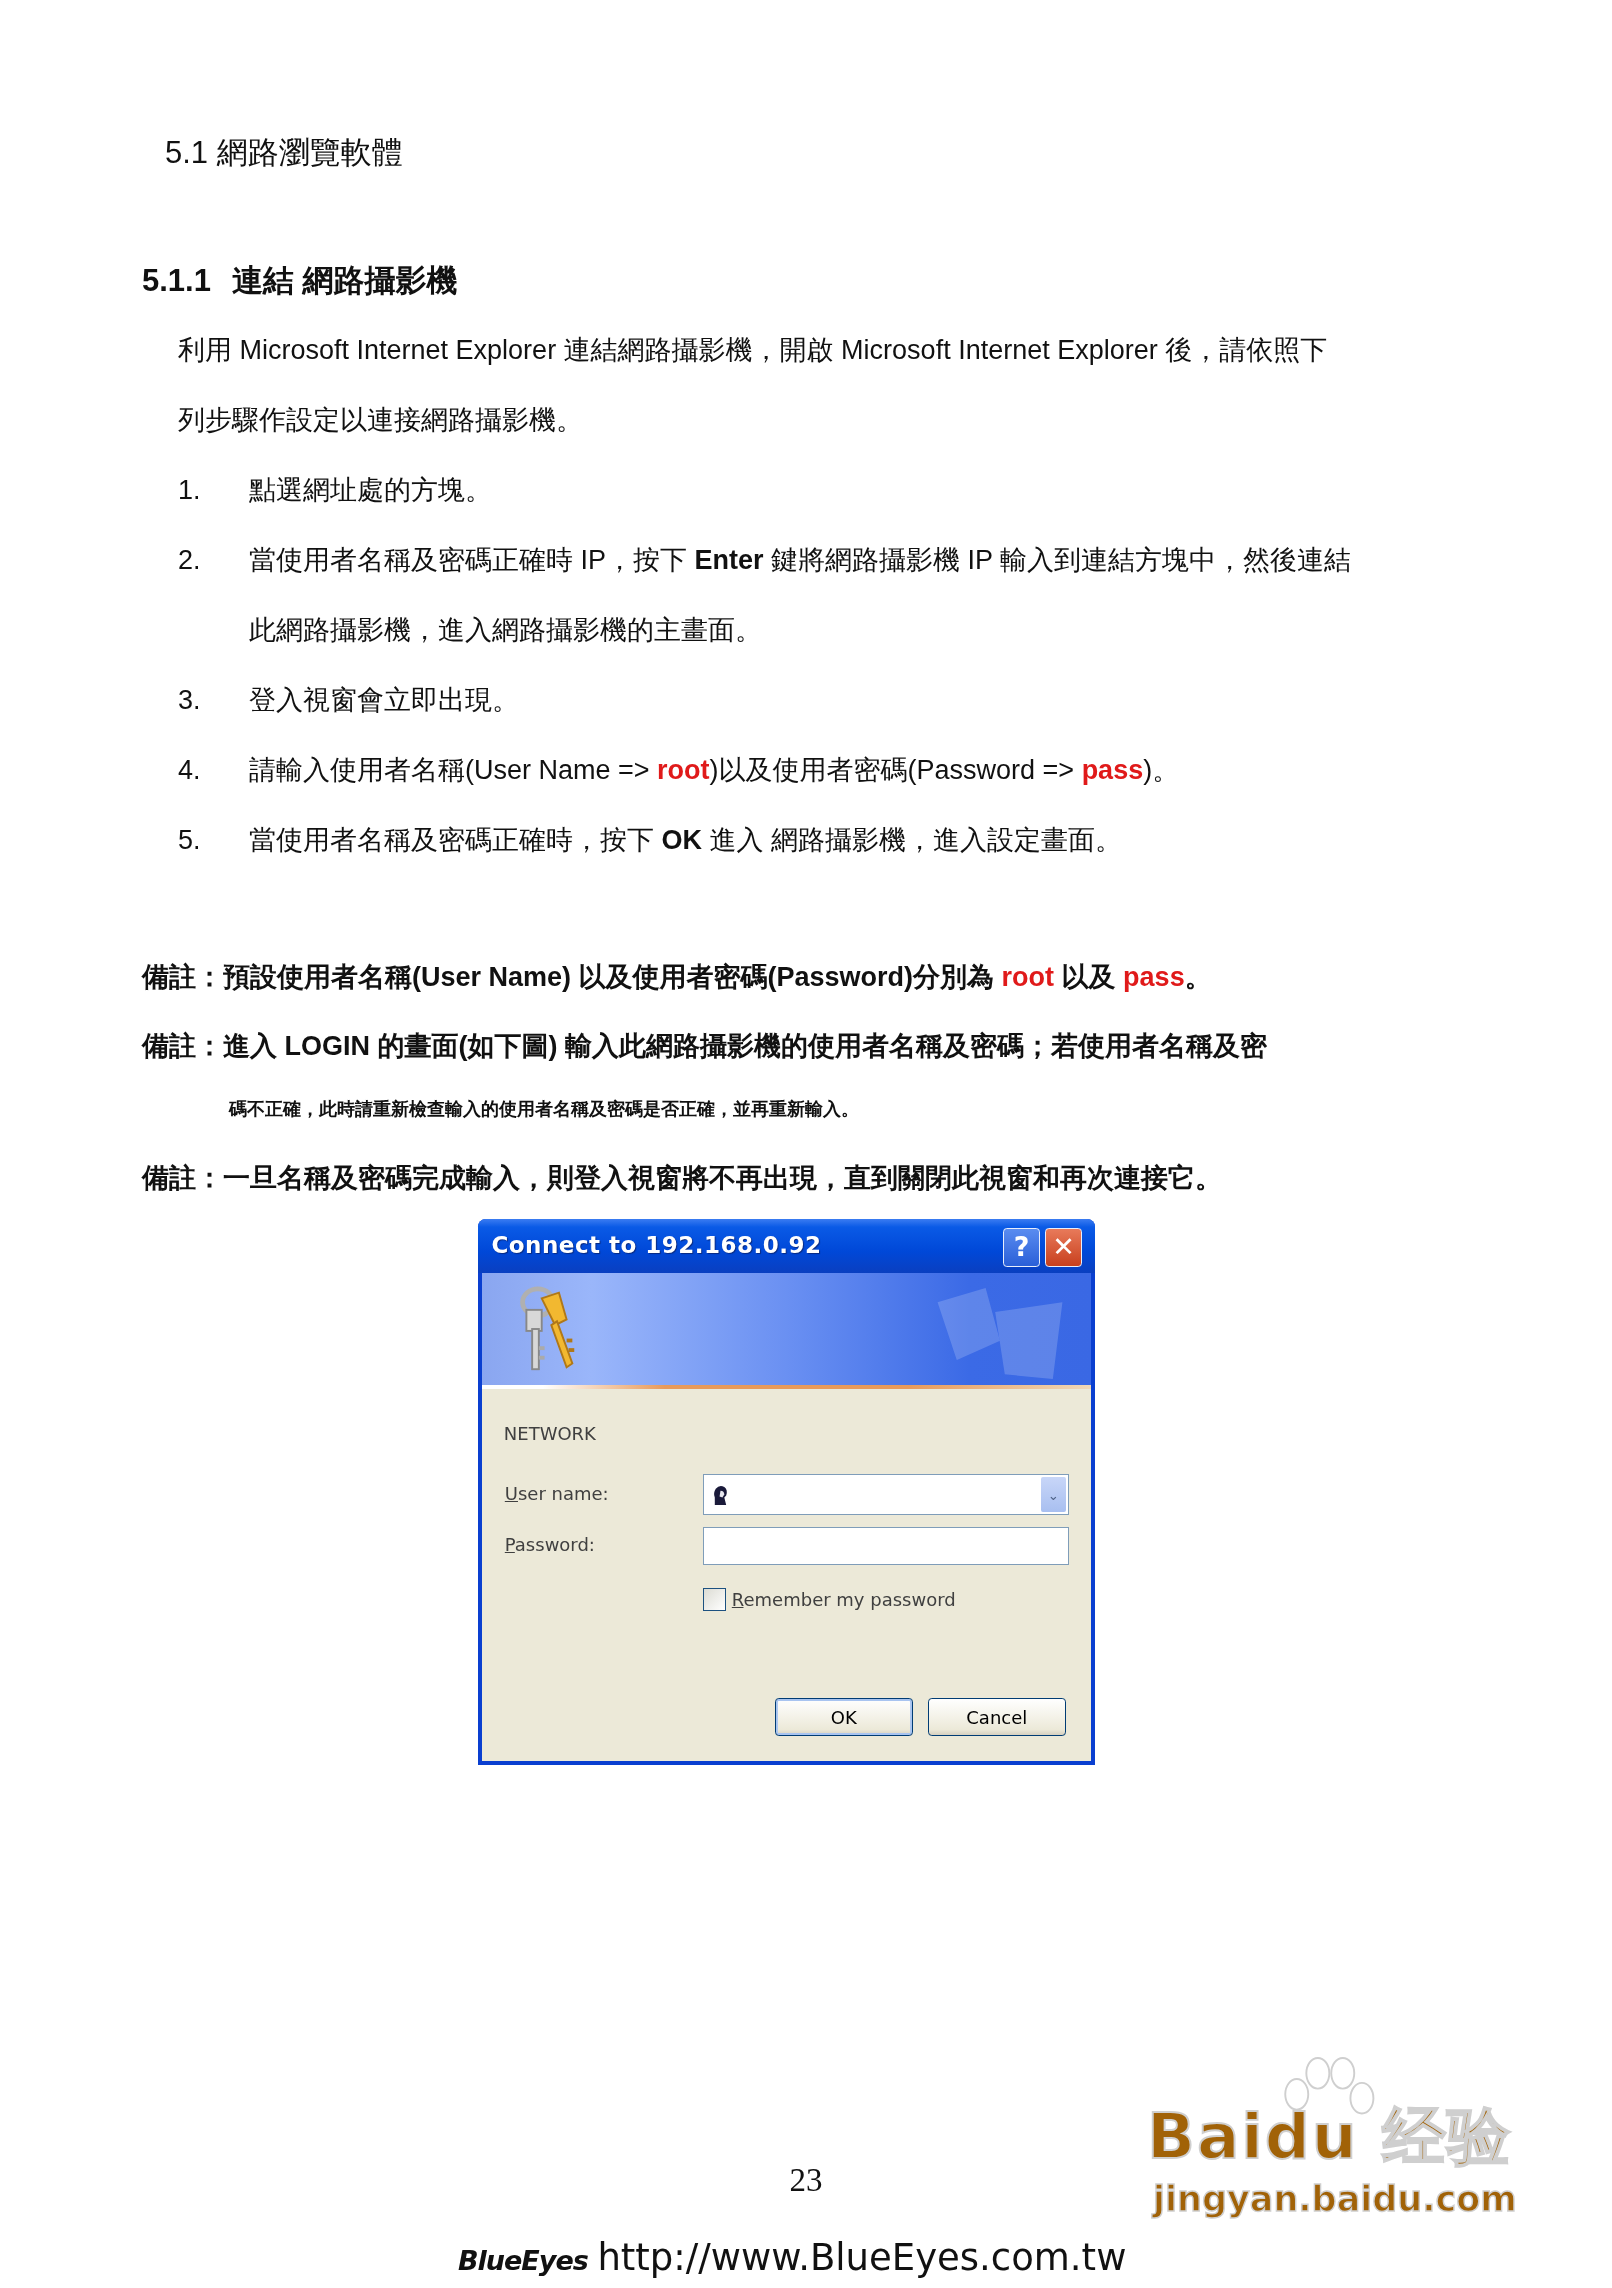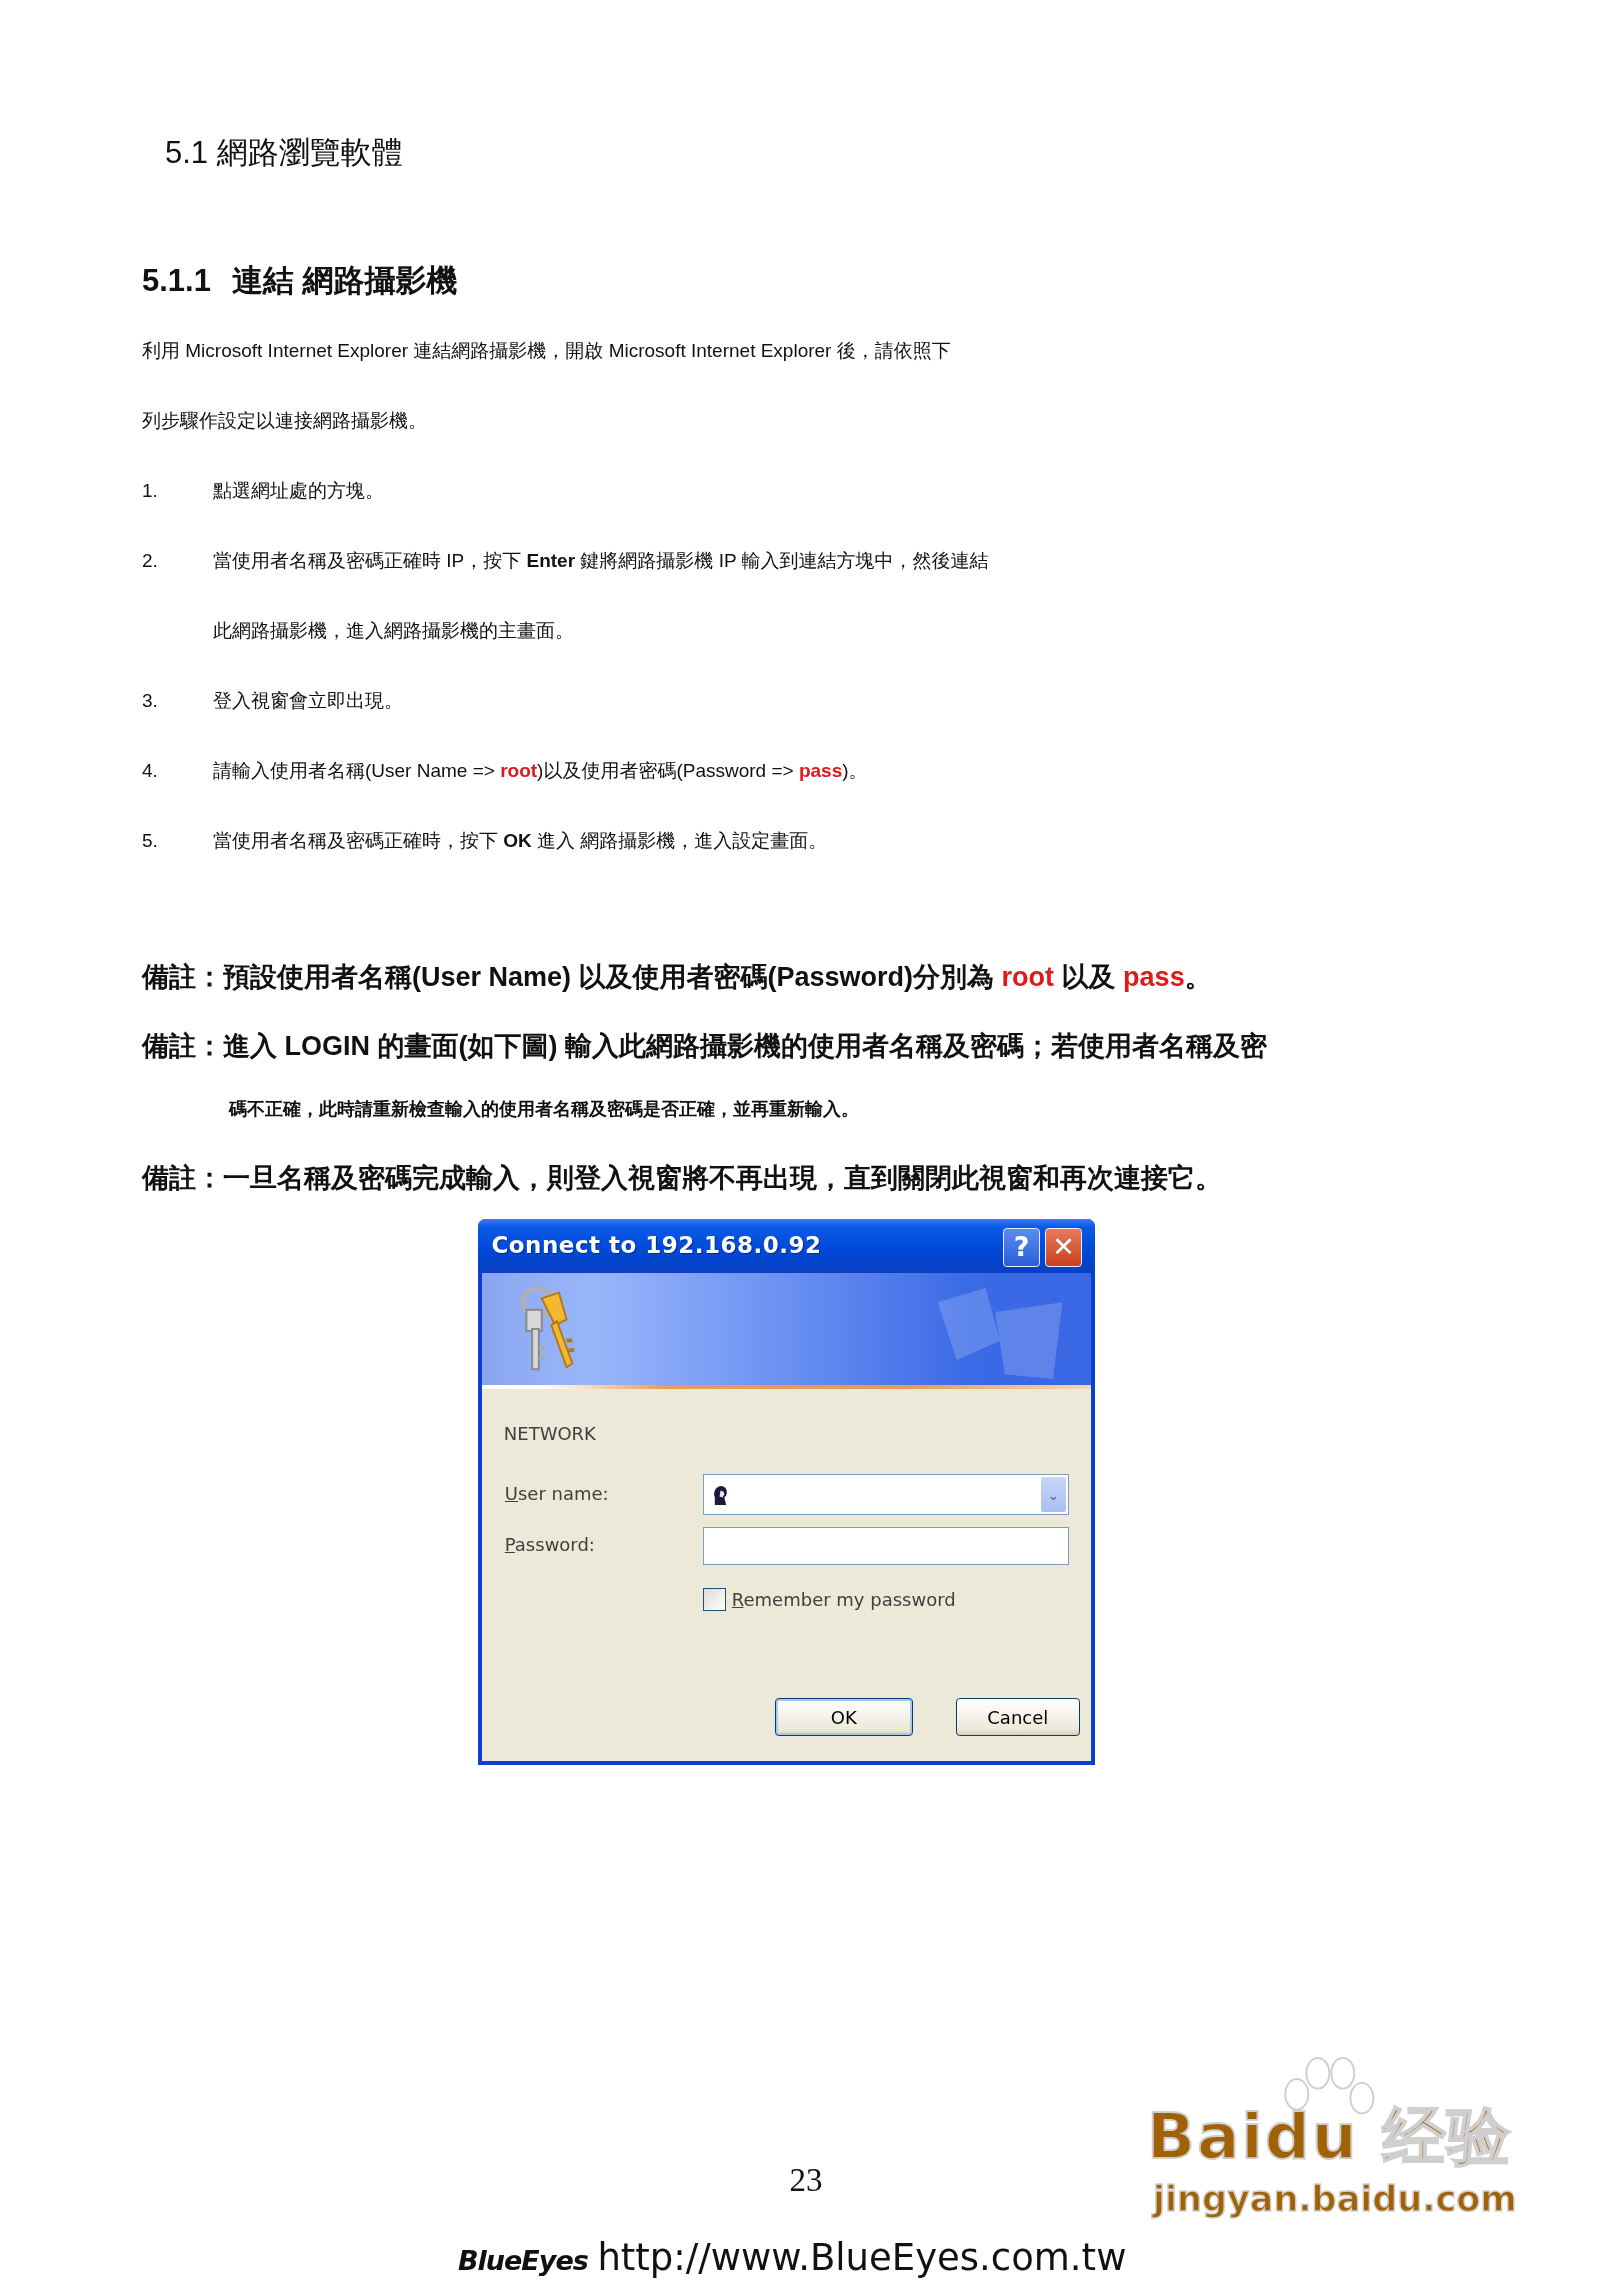--- a/index.html
+++ b/index.html
@@ -2,21 +2,21 @@
 <html><head>
 <meta charset="utf-8">
 <style>
   html, body { margin:0; padding:0; background:#ffffff; }
   body { width:1612px; height:2288px; position:relative; overflow:hidden;
          font-family:"Liberation Sans","DejaVu Sans",sans-serif; color:#111; }
   .abs { position:absolute; white-space:nowrap; }
   .h1 { left:165px; top:134px; font-size:31px; font-weight:normal; line-height:38px; }
   .h2 { left:142px; top:262px; font-size:31px; font-weight:bold; line-height:38px; }
   .h2 .num { margin-right:21px; }
-  .p { font-size:19px; line-height:35px; }
+  .p { font-size:27px; line-height:35px;margin-left:36px; }
   .num-col { left:142px; }
   .txt-col { left:213px; }
   .red { color:#e01a1a; font-weight:bold; }
   .b { font-weight:bold; }
   .note { font-size:27px; line-height:35px; font-weight:bold; left:142px; }
   .note-cont { font-size:18px; line-height:35px; font-weight:bold; left:229px; }
 
   
   .dlg { position:absolute; left:478px; top:1219px; width:617px; height:546px;
          background:#0a3fd0; border-radius:7.7px 7.7px 0 0; box-sizing:border-box; }
@@ -141,21 +141,21 @@
       <div class="combo-btn"><span>⌄</span></div>
     </div>
 
     <div class="lbl" style="left:23px; top:261px;"><u>P</u><span>assword:</span></div>
     <input type="password" class="inp" style="left: 221px; top: 254px; width: 366px; height: 38px; margin: 0px;" value="">
 
     <div class="chk" style="left:221px; top:315px;"></div>
     <div class="lbl" style="left:250px; top:316px;"><u>R</u><span>emember my password</span></div>
 
     <div class="btn default" style="left:293px; top:425px; width:138px;">OK</div>
-    <div class="btn" style="left:446px; top:425px; width:124px;margin-left:28px;">Cancel</div>
+    <div class="btn" style="left:446px; top:425px; width:138px;">Cancel</div>
   </div>
 </div>
 
 <div class="pageno">23</div>
 <div class="footer">
   <span class="brand">BlueEyes</span><span class="url">http://www.BlueEyes.com.tw</span>
 </div>
 
 <svg class="wm-paw" viewBox="0 0 120 120">
   <g fill="#ffffff" stroke="#cfcfcf" stroke-width="2">

